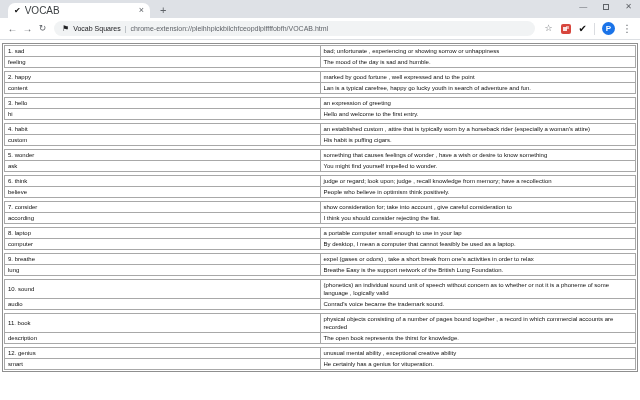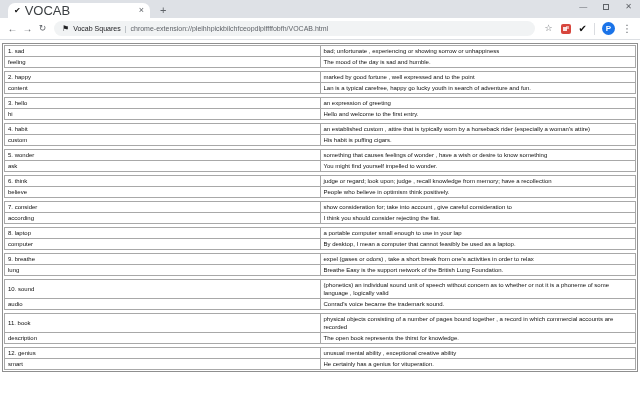--- a/index.html
+++ b/index.html
@@ -4,21 +4,21 @@
 <style>
   * { box-sizing: border-box; margin: 0; padding: 0; }
   html,body { width: 640px; height: 400px; overflow: hidden; }
   body { font-family: "Liberation Sans", sans-serif; background: #fff; }
 
   
   .tabbar { height: 18px; background: #dee1e6; display: flex; align-items: flex-end; position: relative; }
   .tab { margin-left: 8px; width: 142px; height: 15px; background: #fff; border-radius: 7px 7px 0 0;
          display: flex; align-items: center; padding: 0 6px; gap: 4px; }
   .tab-favicon { font-size: 8px; color: #111; line-height: 1; }
-  .tab-title { flex: 1; font-size: 13px; color: #3c4043; white-space: nowrap; overflow: hidden; }
+  .tab-title { flex: 1; font-size: 10px; color: #3c4043; white-space: nowrap; overflow: hidden; }
   .tab-close { font-size: 9px; color: #5f6368; line-height: 1; }
   .newtab { font-size: 11px; color: #5f6368; margin: 0 0 2px 10px; line-height: 1; }
   .win-controls { position: absolute; right: 8px; top: 3px; display: flex; gap: 16px; align-items: center; }
   .win-controls span { font-size: 8px; color: #5f6368; line-height: 1; }
   .win-max { width: 6px; height: 6px; border: 1px solid #5f6368; display: inline-block; }
 
   .toolbar { height: 22px; background: #fff; border-bottom: 1px solid #dcdfe3; display: flex; align-items: center; padding: 0 5px; }
   .navbtn { width: 15px; text-align: center; font-size: 10px; color: #5f6368; line-height: 1; }
   .reload { font-size: 9px; }
   .omnibox { flex: 1; height: 15px; background: #f1f3f4; border-radius: 8px; margin: 0 6px 0 4px;

